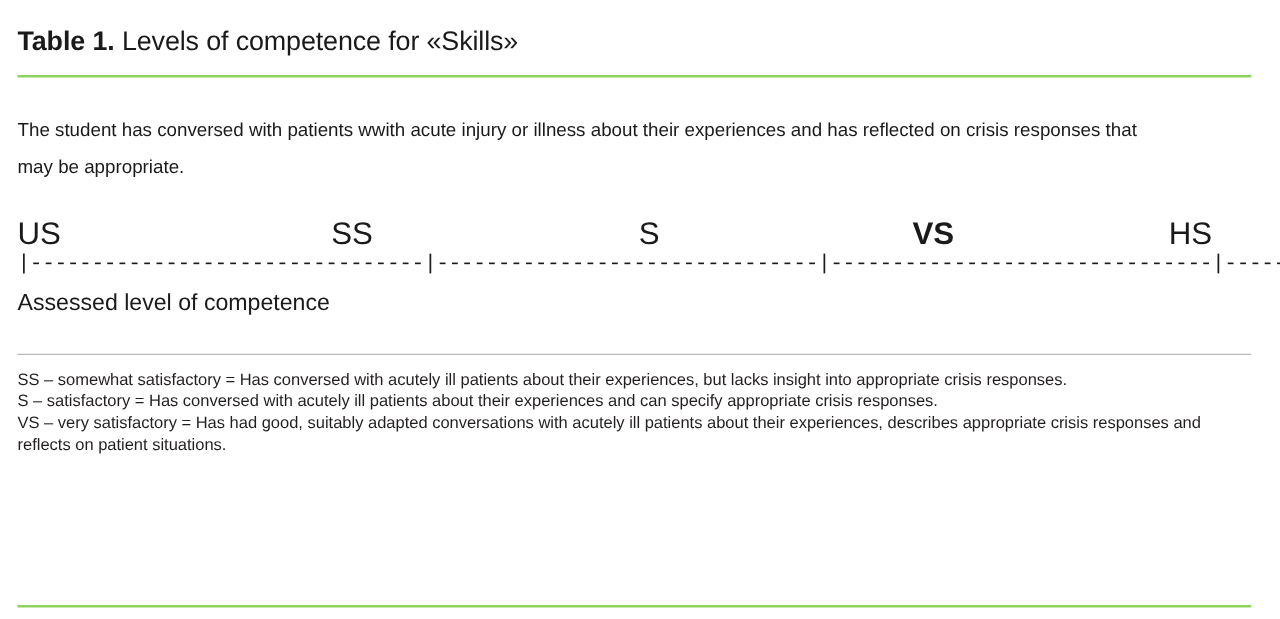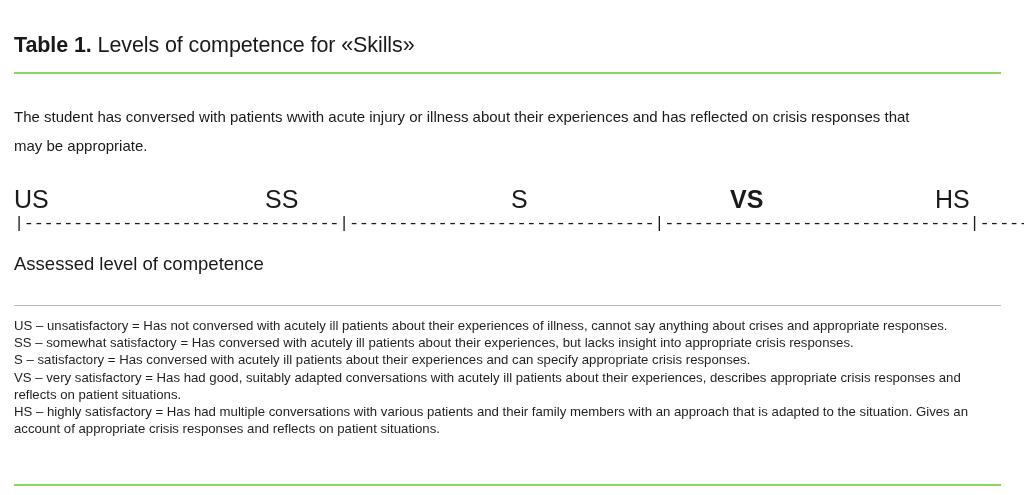--- a/index.html
+++ b/index.html
@@ -12,21 +12,21 @@
     height: 495px;
     font-family: "Liberation Sans", sans-serif;
     color: #1a1a1a;
     overflow: hidden;
   }
   .table-figure {
     position: relative;
     width: 1015px;
     height: 495px;
     box-sizing: border-box;
-    padding: 12px 14px;
+    padding: 0 14px;
   }
 
   
   .title-row {
     padding-top: 18px;
     font-size: 21.5px;
     line-height: 30px;
     letter-spacing: -0.1px;
     white-space: nowrap;
   }
@@ -82,21 +82,21 @@
   .scale-track {
     margin-top: 2px;
     font-family: "Liberation Mono", monospace;
     font-size: 17px;
     line-height: 20px;
     letter-spacing: -0.35px;
     white-space: nowrap;
     color: #1a1a1a;
   }
   .assessed-caption {
-    margin-top: 16px;
+    margin-top: 6px;
     font-size: 18.5px;
     line-height: 27px;
   }
 
   
   .legend-wrap {
     margin-top: 28px;
   }
   .legend {
     margin-top: 11px;
@@ -144,23 +144,21 @@
     </div>
 
     <div class="scale-track">|--------------------------------|-------------------------------|-------------------------------|------------------------------|</div>
 
     <div class="assessed-caption">Assessed level of competence</div>
   </div>
 
   <div class="legend-wrap">
     <div class="rule-thin"></div>
     <div class="legend">
-      <div class="legend-line">US – unsatisfactory = Has not conversed with acutely ill patients about their experiences of illness, cannot say anything about crises and appropriate responses.</div>
       <div class="legend-line">SS – somewhat satisfactory = Has conversed with acutely ill patients about their experiences, but lacks insight into appropriate crisis responses.</div>
       <div class="legend-line">S – satisfactory = Has conversed with acutely ill patients about their experiences and can specify appropriate crisis responses.</div>
       <div class="legend-line wrapped">VS – very satisfactory = Has had good, suitably adapted conversations with acutely ill patients about their experiences, describes appropriate crisis responses and reflects on patient situations.</div>
-      <div class="legend-line wrapped">HS – highly satisfactory = Has had multiple conversations with various patients and their family members with an approach that is adapted to the situation. Gives an account of appropriate crisis responses and reflects on patient situations.</div>
     </div>
   </div>
 
   <div class="rule-green bottom"></div>
 
 </div>
 
 </body></html>

